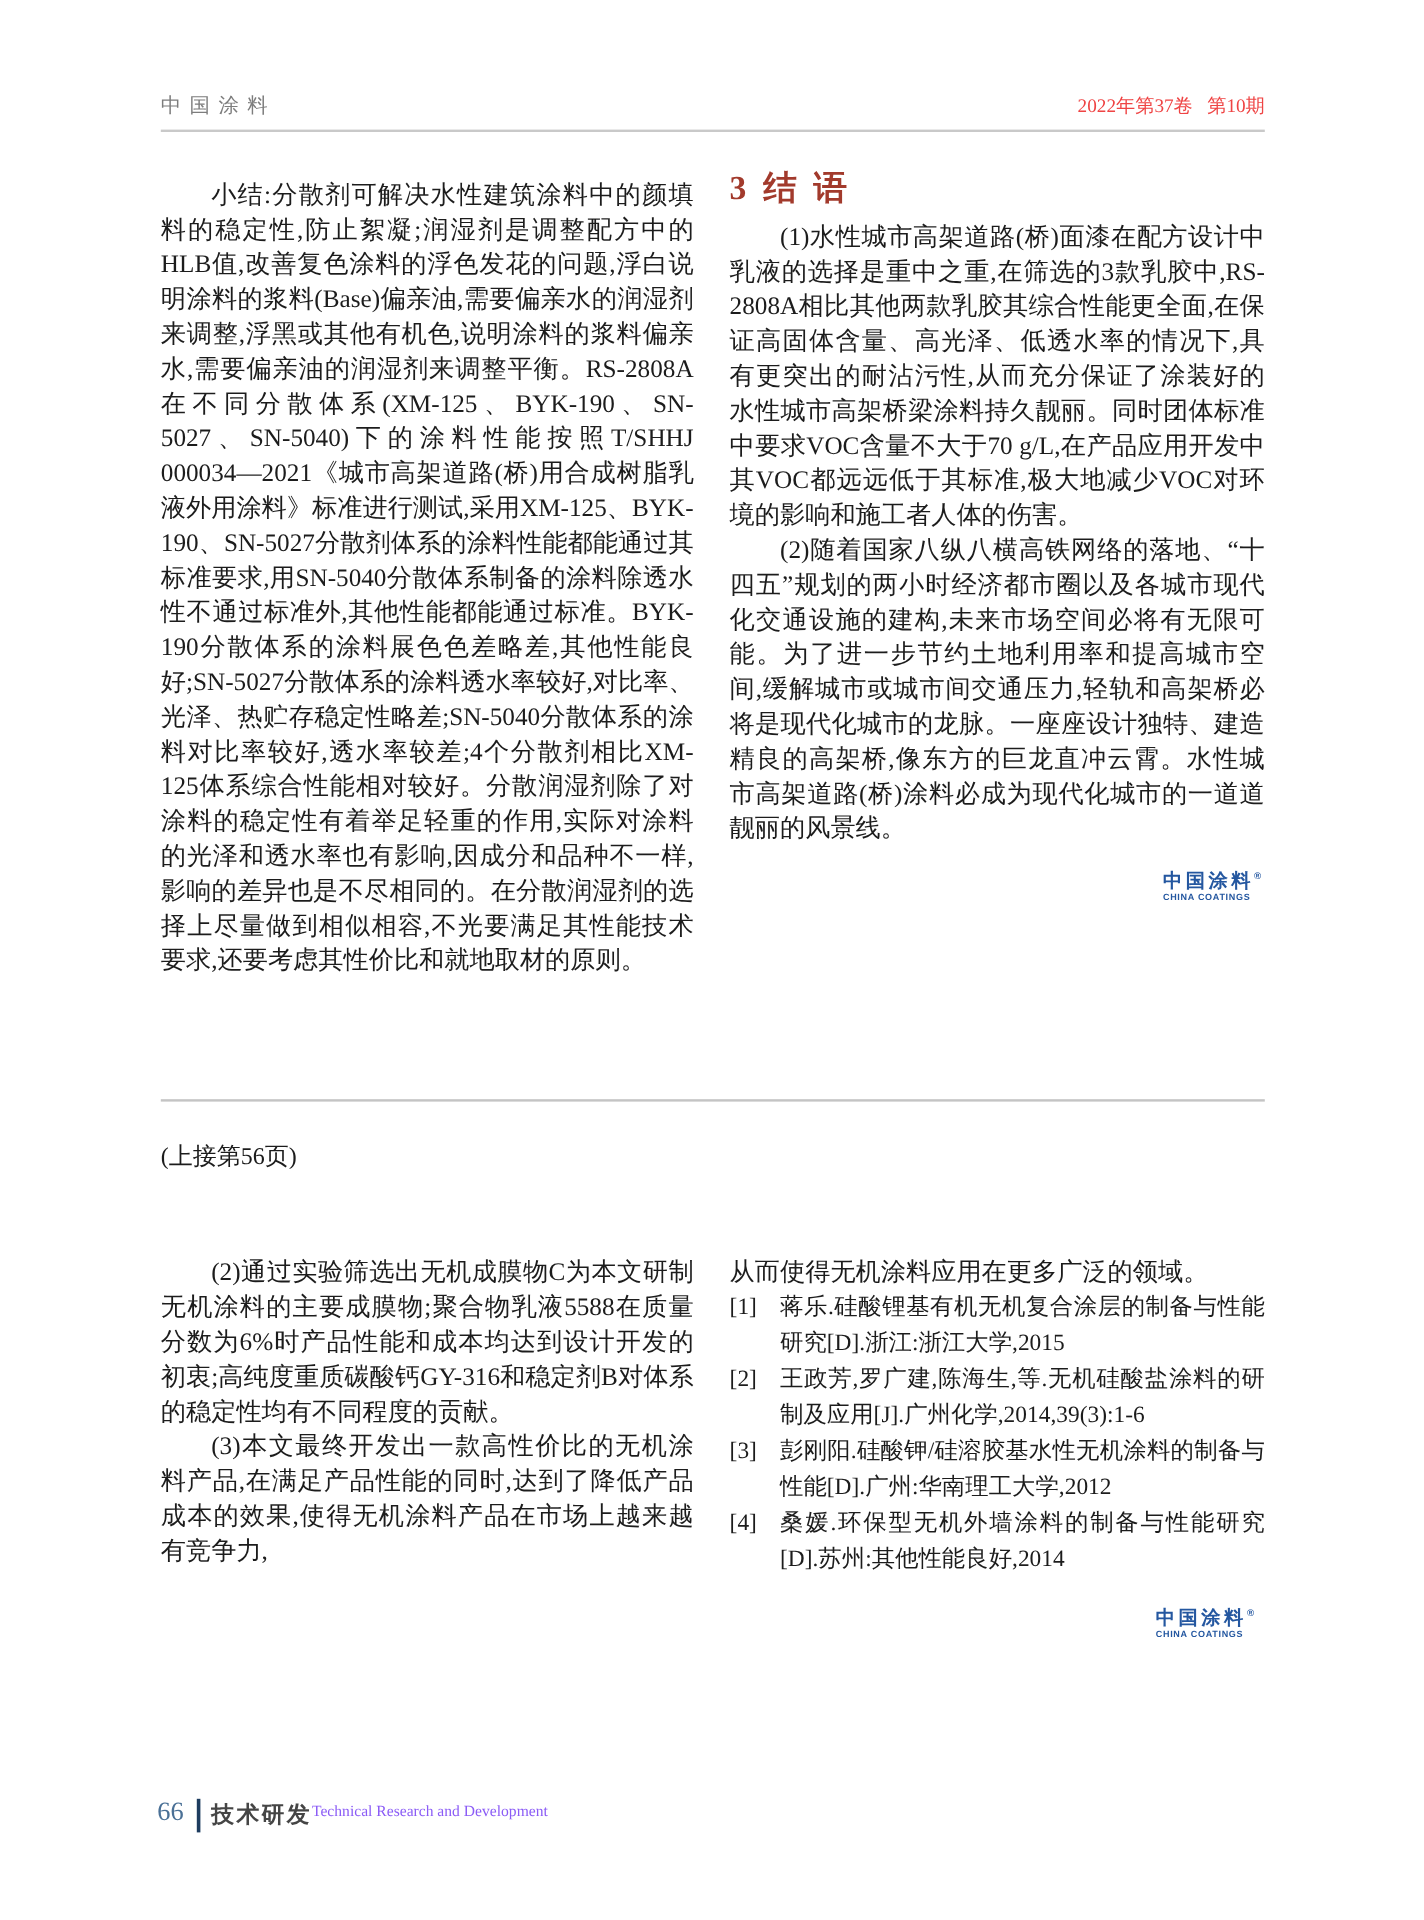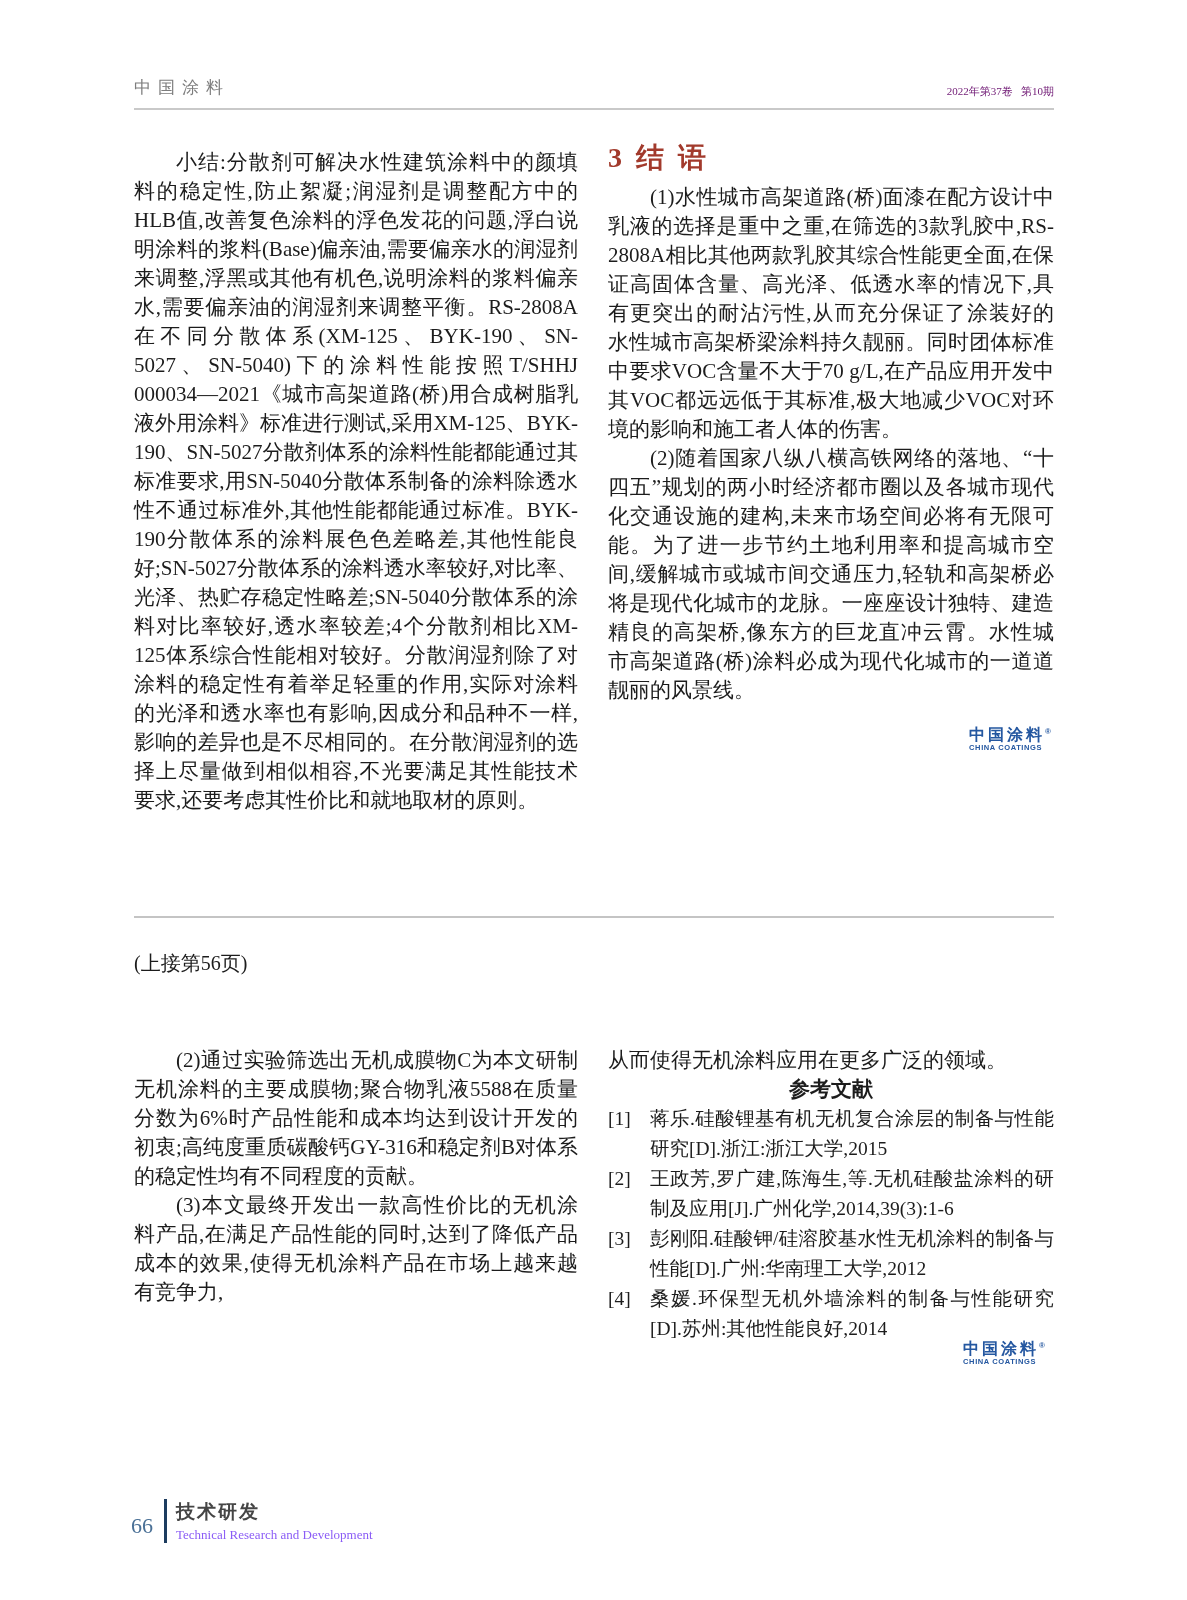--- a/index.html
+++ b/index.html
@@ -11,21 +11,21 @@
   }
   .page{position:absolute;inset:0;}
 
   
   .header{
     position:absolute;left:134px;top:76px;width:920px;
     display:flex;justify-content:space-between;align-items:flex-end;
     padding-bottom:9px;border-bottom:2px solid #c9c9c9;
   }
   .journal-name{font-size:17px;color:#7d7d7d;letter-spacing:7px;}
-  .issue-info{font-size:11px;color:#701a75;white-space:pre;}
+  .issue-info{font-size:16px;color:#ef4444;white-space:pre;}
 
   
   .col{position:absolute;text-align:justify;font-size:21px;line-height:29px;font-family:Liberation Serif, serif;}
   .col p{margin:0;}
   .indent{text-indent:2em;}
   .col-left-top{left:134px;top:148px;width:444px;}
   .col-right-top{left:608px;top:143px;width:446px;}
   .section-heading{
     font-size:28px;font-weight:bold;color:#a23a2c;
     white-space:pre;line-height:30px;margin:0 0 10px 0;text-indent:0;
@@ -51,21 +51,21 @@
     margin:6px 0 4px 0;text-indent:0;
   }
   .ref-item{display:flex;font-size:19.5px;line-height:30px;}
   .ref-num{flex:0 0 42px;}
   .ref-text{flex:1;text-align:justify;}
 
   
   .footer{position:absolute;left:131px;top:1499px;display:flex;align-items:stretch;}
   .page-number{font-size:22px;color:#4a7096;align-self:flex-end;margin-right:11px;line-height:1;padding-bottom:6px;}
   .footer-bar{width:3px;background:#1d3c5f;margin-right:9px;}
-  .footer-titles{display:flex;flex-direction:column;justify-content:center;}
+  .footer-titles{display:flex;justify-content:center;}
   .footer-cn{font-size:19px;font-weight:bold;color:#454545;letter-spacing:2px;font-family:"Liberation Sans","DejaVu Sans",sans-serif;}
   .footer-en{font-size:13px;color:#8b5cf6;margin-top:2px;}
 </style>
 </head>
 <body>
 
 <div class="page">
 
   <div class="header">
     <span class="journal-name">中国涂料</span>
@@ -93,21 +93,20 @@
 
   <div class="continuation">(上接第56页)</div>
 
   <div class="col col-left-bottom">
     <p class="indent">(2)通过实验筛选出无机成膜物C为本文研制无机涂料的主要成膜物;聚合物乳液5588在质量分数为6%时产品性能和成本均达到设计开发的初衷;高纯度重质碳酸钙GY-316和稳定剂B对体系的稳定性均有不同程度的贡献。</p>
     <p class="indent">(3)本文最终开发出一款高性价比的无机涂料产品,在满足产品性能的同时,达到了降低产品成本的效果,使得无机涂料产品在市场上越来越有竞争力,</p>
   </div>
 
   <div class="col col-right-bottom">
     <p>从而使得无机涂料应用在更多广泛的领域。</p>
-    <p class="refs-heading">参考文献</p>
     <div>
       <div class="ref-item">
         <span class="ref-num">[1]</span>
         <span class="ref-text">蒋乐.硅酸锂基有机无机复合涂层的制备与性能研究[D].浙江:浙江大学,2015</span>
       </div>
       <div class="ref-item">
         <span class="ref-num">[2]</span>
         <span class="ref-text">王政芳,罗广建,陈海生,等.无机硅酸盐涂料的研制及应用[J].广州化学,2014,39(3):1-6</span>
       </div>
       <div class="ref-item">

